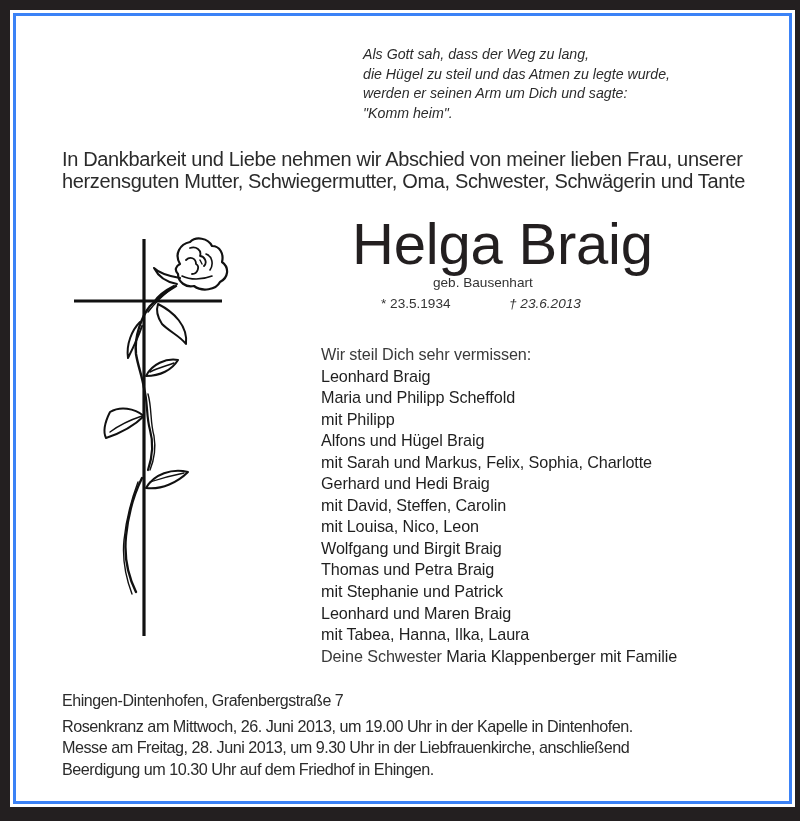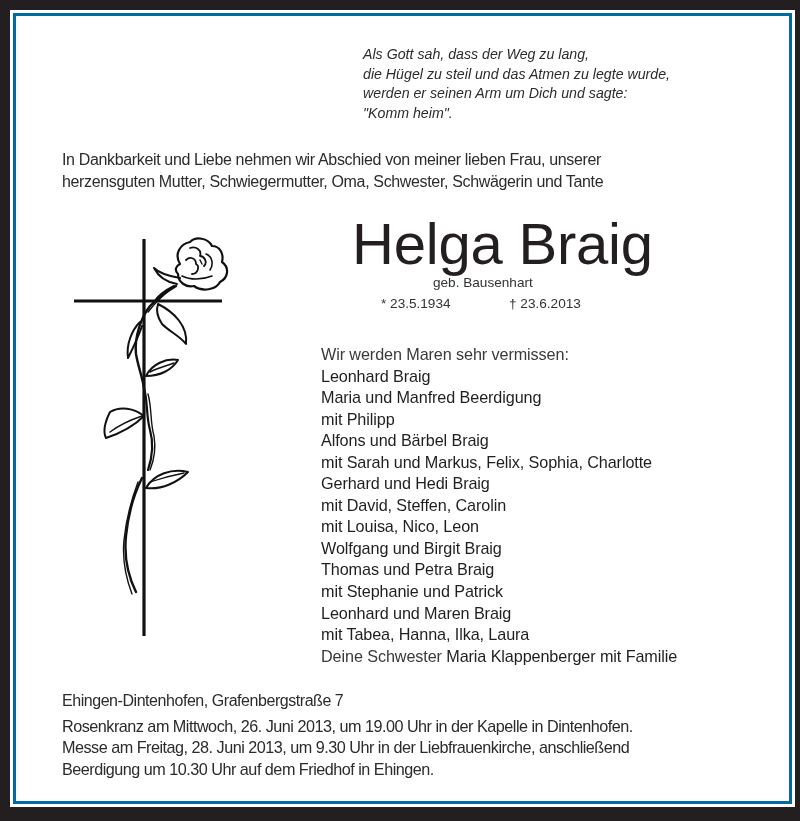--- a/index.html
+++ b/index.html
@@ -12,39 +12,39 @@
       color: #231f20;
     }
     .frame-gap {
       position: absolute;
       left: 10px; top: 10px; right: 5px; bottom: 14px;
       background: #ffffff;
     }
     .frame-line {
       position: absolute;
       left: 3px; top: 3px; right: 3px; bottom: 3px;
-      background: #0369a1;
+      background: #3b82f6;
     }
     .page {
       position: absolute;
       left: 3px; top: 3px; right: 3px; bottom: 3px;
       background: #ffffff;
     }
     .abs { position: absolute; white-space: nowrap; }
 
     .poem {
       left: 347px; top: 29px;
       font-style: italic;
       font-size: 14.2px;
       line-height: 19.6px;
       color: #2b2b2b;
     }
     .intro {
       left: 46px; top: 133px;
-      font-size: 16px;
+      font-size: 20px;
       line-height: 21.5px;
       color: #2b2b2b;
       letter-spacing: -0.35px;
     }
     .name {
       left: 336px; top: 202px;
       font-size: 58px;
       line-height: 52px;
       color: #231f20;
       letter-spacing: -0.2px;
@@ -60,20 +60,21 @@
       font-size: 13.6px;
       line-height: 18px;
       color: #333;
       margin-left: 7px;
     }
     .died {
       left: 493px; top: 279px;
       font-size: 13.6px;
       line-height: 18px;
       color: #333;
+      font-style: italic;
     }
     .mourners {
       left: 305px; top: 328px;
       font-size: 16.2px;
       line-height: 21.55px;
       color: #1f1f1f;
       letter-spacing: -0.1px;
     }
     .mourners .light { color: #3a3a3a; font-weight: normal; }
     .mourners .row { display: block; }
@@ -159,25 +160,25 @@
           <path d="M76 256 C 70 272, 64 294, 62 314 C 60 334, 64 352, 70 368" stroke-width="1.4"></path>
         </g>
       </svg>
 
       <div class="abs name">Helga Braig</div>
       <div class="abs birthname">geb. Bausenhart</div>
       <div class="abs born">* 23.5.1934</div>
       <div class="abs died">† 23.6.2013</div>
 
       <div class="abs mourners">
-        <span class="row lead">Wir werden Maren sehr vermissen:</span>
+        <span class="row lead">Wir steil Dich sehr vermissen:</span>
         <span class="row">Leonhard Braig</span>
-        <span class="row">Maria und Manfred Beerdigung</span>
+        <span class="row">Maria und Philipp Scheffold</span>
         <span class="row">mit Philipp</span>
-        <span class="row">Alfons und Bärbel Braig</span>
+        <span class="row">Alfons und Hügel Braig</span>
         <span class="row">mit Sarah und Markus, Felix, Sophia, Charlotte</span>
         <span class="row">Gerhard und Hedi Braig</span>
         <span class="row">mit David, Steffen, Carolin</span>
         <span class="row">mit Louisa, Nico, Leon</span>
         <span class="row">Wolfgang und Birgit Braig</span>
         <span class="row">Thomas und Petra Braig</span>
         <span class="row">mit Stephanie und Patrick</span>
         <span class="row">Leonhard und Maren Braig</span>
         <span class="row">mit Tabea, Hanna, Ilka, Laura</span>
         <span class="row"><span class="light">Deine Schwester</span> <span>Maria Klappenberger mit Familie</span></span>

